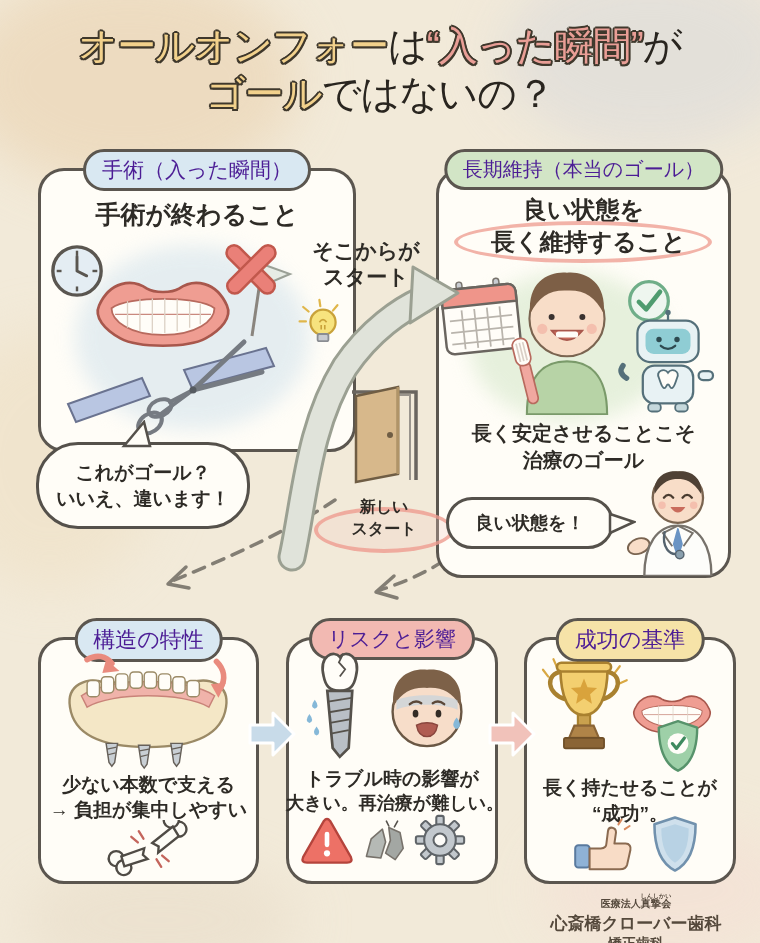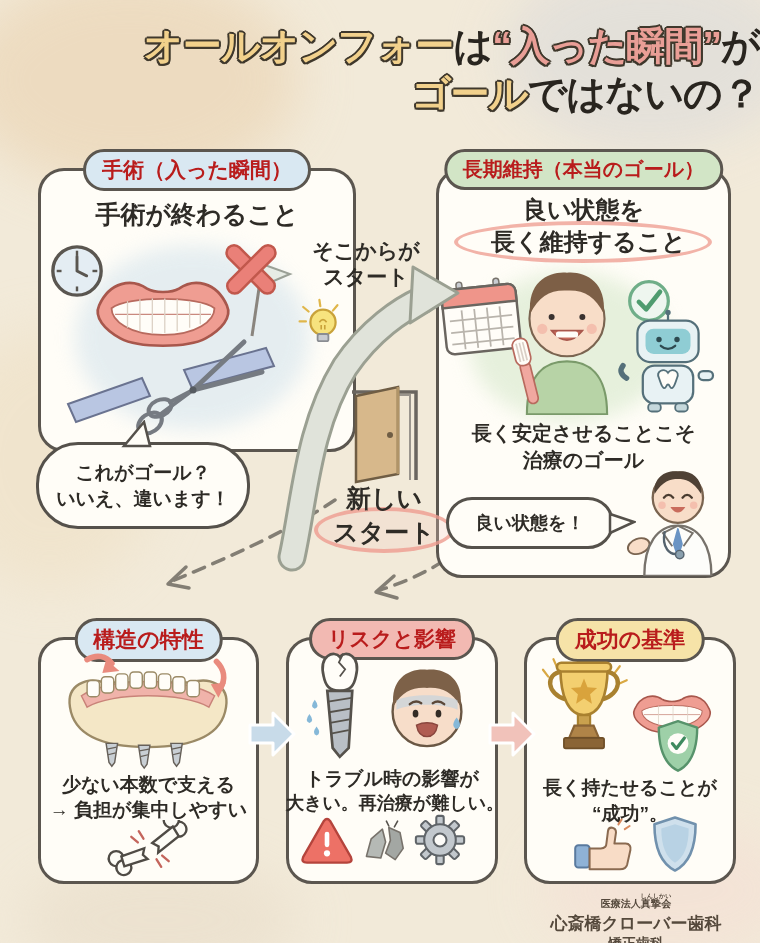--- a/index.html
+++ b/index.html
@@ -3,33 +3,33 @@
 <meta charset="utf-8">
 <style>
   * { margin:0; padding:0; box-sizing:border-box; }
   body { background:#e9e2d2; font-family:"Liberation Sans", sans-serif; }
   #canvas { position:relative; width:760px; height:943px; margin:0 auto;
             background:#f2ead9; overflow:hidden; }
   .blob { position:absolute; border-radius:50%; filter:blur(26px); }
   .soft { position:absolute; border-radius:50%; filter:blur(10px); }
 
   
-  .title { position:absolute; left:0; top:22px; width:760px; text-align:right;
-           font-size:39px; font-weight:700; line-height:1.22; white-space:nowrap;
+  .title { position:absolute; left:0; top:22px; width:760px; text-align:center;
+           font-size:39px; font-weight:400; line-height:1.22; white-space:nowrap;
            color:#29251f; letter-spacing:-1px; z-index:2; }
   .t-gold { color:#f2d18c; text-shadow:2px 0 #3f382c,-2px 0 #3f382c,0 2px #3f382c,0 -2px #3f382c,
             1.5px 1.5px #3f382c,-1.5px 1.5px #3f382c,1.5px -1.5px #3f382c,-1.5px -1.5px #3f382c; }
   .t-pink { color:#e99e96; text-shadow:2px 0 #3f382c,-2px 0 #3f382c,0 2px #3f382c,0 -2px #3f382c,
             1.5px 1.5px #3f382c,-1.5px 1.5px #3f382c,1.5px -1.5px #3f382c,-1.5px -1.5px #3f382c; }
 
   .panel { position:absolute; background:#fffdf7; border:3px solid #5b564f;
            border-radius:26px; z-index:2; }
   .pill  { position:absolute; left:50%; transform:translateX(-50%); top:-22px;
            border:3px solid #5b564f; border-radius:26px; padding:4px 16px;
-           font-weight:bold; font-size:21px; color:#b91c1c; white-space:nowrap; z-index:4;text-align:right; }
+           font-weight:normal; font-size:21px; color:#4c1d95; white-space:nowrap; z-index:4;text-align:right; }
   .txt   { position:absolute; text-align:center; font-weight:bold; color:#2e2b26;
            white-space:nowrap; z-index:3; }
   .bubble{ position:absolute; background:#fffdf7; border:3px solid #55514b;
            border-radius:42px; z-index:5; text-align:center; font-weight:bold;
            color:#2e2b26; display:flex; flex-direction:column; justify-content:center; }
   .tail  { position:absolute; z-index:6; }
   .hl-ellipse { position:absolute; border:4px solid rgba(238,154,142,.75);
                 border-radius:50%; z-index:3; }
   svg.art { position:absolute; z-index:3; }
   svg.under { position:absolute; z-index:1; }
@@ -153,21 +153,21 @@
 
   <svg class="art" style="left:336px;top:382px;" width="92" height="102" viewBox="0 0 92 102">
     <path d="M16 10 H80 V98" fill="none" stroke="#6a655f" stroke-width="3.5"></path>
     <path d="M22 13 H74 V98" fill="none" stroke="#9a958d" stroke-width="2"></path>
     <polygon points="20,14 62,5 62,92 20,100" fill="#d7b88b" stroke="#6f5d44" stroke-width="2.5"></polygon>
     <line x1="62" y1="5" x2="62" y2="92" stroke="#b09468" stroke-width="3"></line>
     <circle cx="54" cy="53" r="3" fill="#6f5d44"></circle>
   </svg>
 
   <div class="hl-ellipse" style="left:314px;top:507px;width:140px;height:46px;background:rgba(246,205,196,.28);"></div>
-  <div class="txt" style="left:308px;top:482px;width:152px;font-size:25px;line-height:1.35;z-index:4;">
+  <div class="txt" style="left:308px;top:496px;width:152px;font-size:16px;line-height:1.35;z-index:4;">
     <div>新しい</div>
     <div>スタート</div>
   </div>
 
   <div class="panel" style="left:436px;top:168px;width:295px;height:410px;">
     <div class="pill" style="background:#d2e5c6;font-size:20px;">長期維持（本当のゴール）</div>
   </div>
   <div class="txt" style="left:436px;top:194px;width:295px;font-size:24px;">良い状態を</div>
   <div class="txt" style="left:436px;top:226px;width:295px;font-size:24px;padding-left:10px;">長く維持すること</div>
   <div class="hl-ellipse" style="left:454px;top:221px;width:258px;height:42px;"></div>

